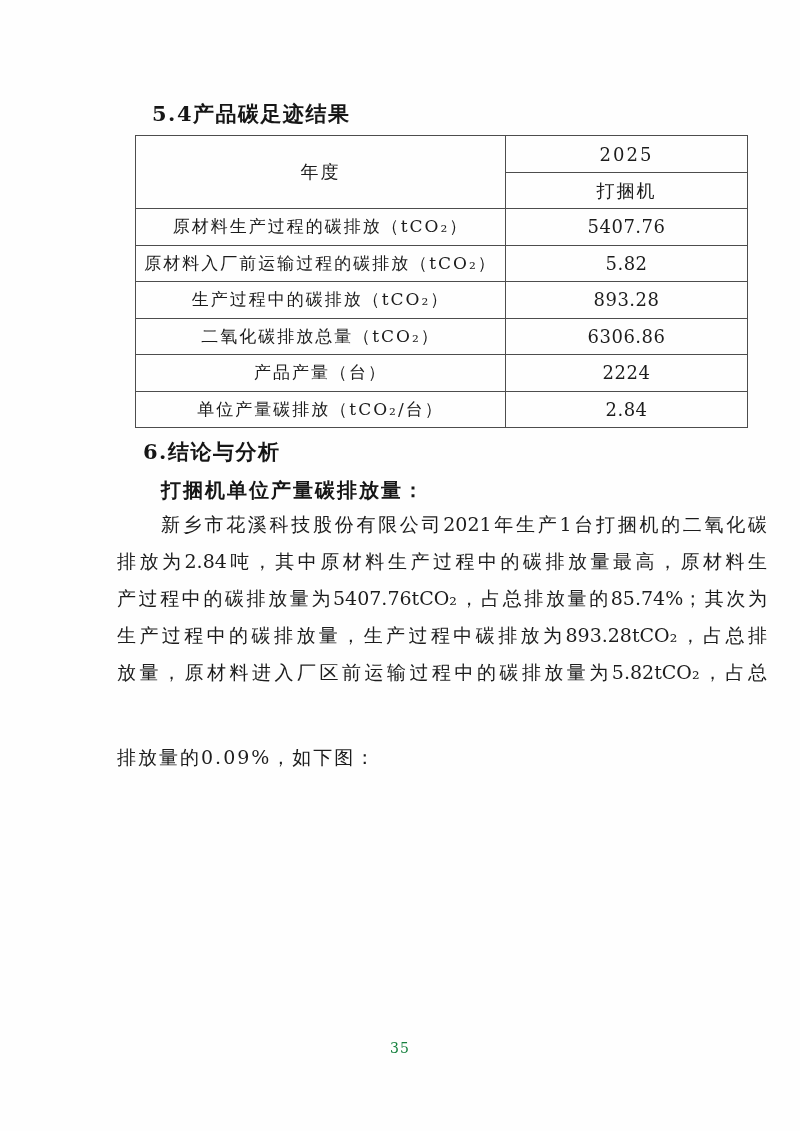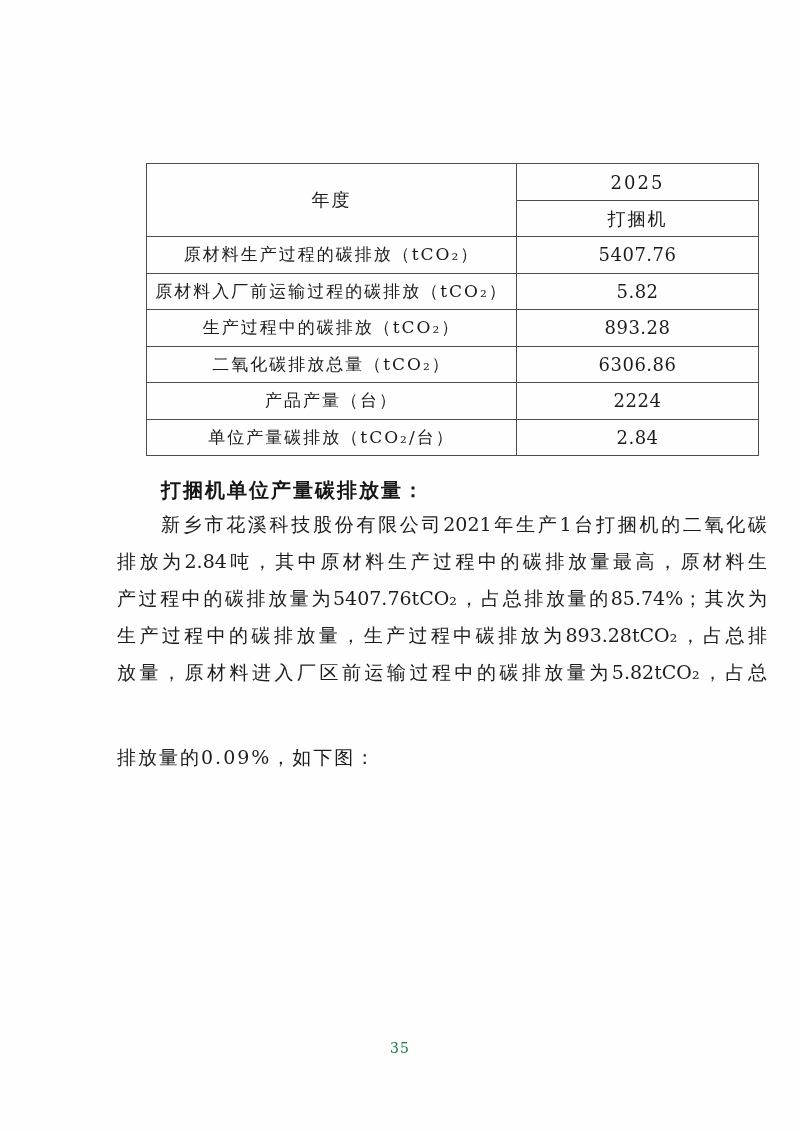--- a/index.html
+++ b/index.html
@@ -35,25 +35,24 @@
     font-size: 20px;
     font-weight: bold;
     letter-spacing: 2px;
     color: #161616;
     white-space: nowrap;
     font-family: Liberation Serif, serif;
   }
   table.results {
     position: absolute;
     top: 135px;
-    left: 146px;
+    left: 135px;
     width: 612px;
     border-collapse: collapse;
     table-layout: fixed;
-    margin-top: 28px;
   }
   table.results td {
     border: 1.5px solid #4d4d4d;
     text-align: center;
     vertical-align: middle;
     padding: 0 2px;
     color: #1c1c1c;
   }
   td.cell-label {
     font-size: 17px;
@@ -100,20 +99,21 @@
     font-size: 14px;
     color: #15803d;
     letter-spacing: 1px;
   }
 </style>
 </head>
 <body>
 
 <div class="page">
 
+  <h2 class="h-sec h1">5.4产品碳足迹结果</h2>
 
   <table class="results">
     <colgroup>
       <col style="width: 370px">
       <col style="width: 242px">
     </colgroup>
     <tbody>
       <tr class="head-row-1">
         <td rowspan="2" class="axis-cell">年度</td>
         <td class="axis-cell">2025</td>
@@ -142,20 +142,21 @@
         <td class="cell-label">产品产量（台）</td>
         <td class="cell-value">2224</td>
       </tr>
       <tr class="data-row">
         <td class="cell-label">单位产量碳排放（tCO₂/台）</td>
         <td class="cell-value">2.84</td>
       </tr>
     </tbody>
   </table>
 
+  <h2 class="h-sec h2">6.结论与分析</h2>
 
   <p class="subhead">打捆机单位产量碳排放量：</p>
 
   <div class="para">
     <div class="pline first">新乡市花溪科技股份有限公司2021年生产1台打捆机的二氧化碳</div>
     <div class="pline">排放为2.84吨，其中原材料生产过程中的碳排放量最高，原材料生</div>
     <div class="pline">产过程中的碳排放量为5407.76tCO₂，占总排放量的85.74%；其次为</div>
     <div class="pline">生产过程中的碳排放量，生产过程中碳排放为893.28tCO₂，占总排</div>
     <div class="pline">放量，原材料进入厂区前运输过程中的碳排放量为5.82tCO₂，占总</div>
     <div class="pline last">排放量的0.09%，如下图：</div>

